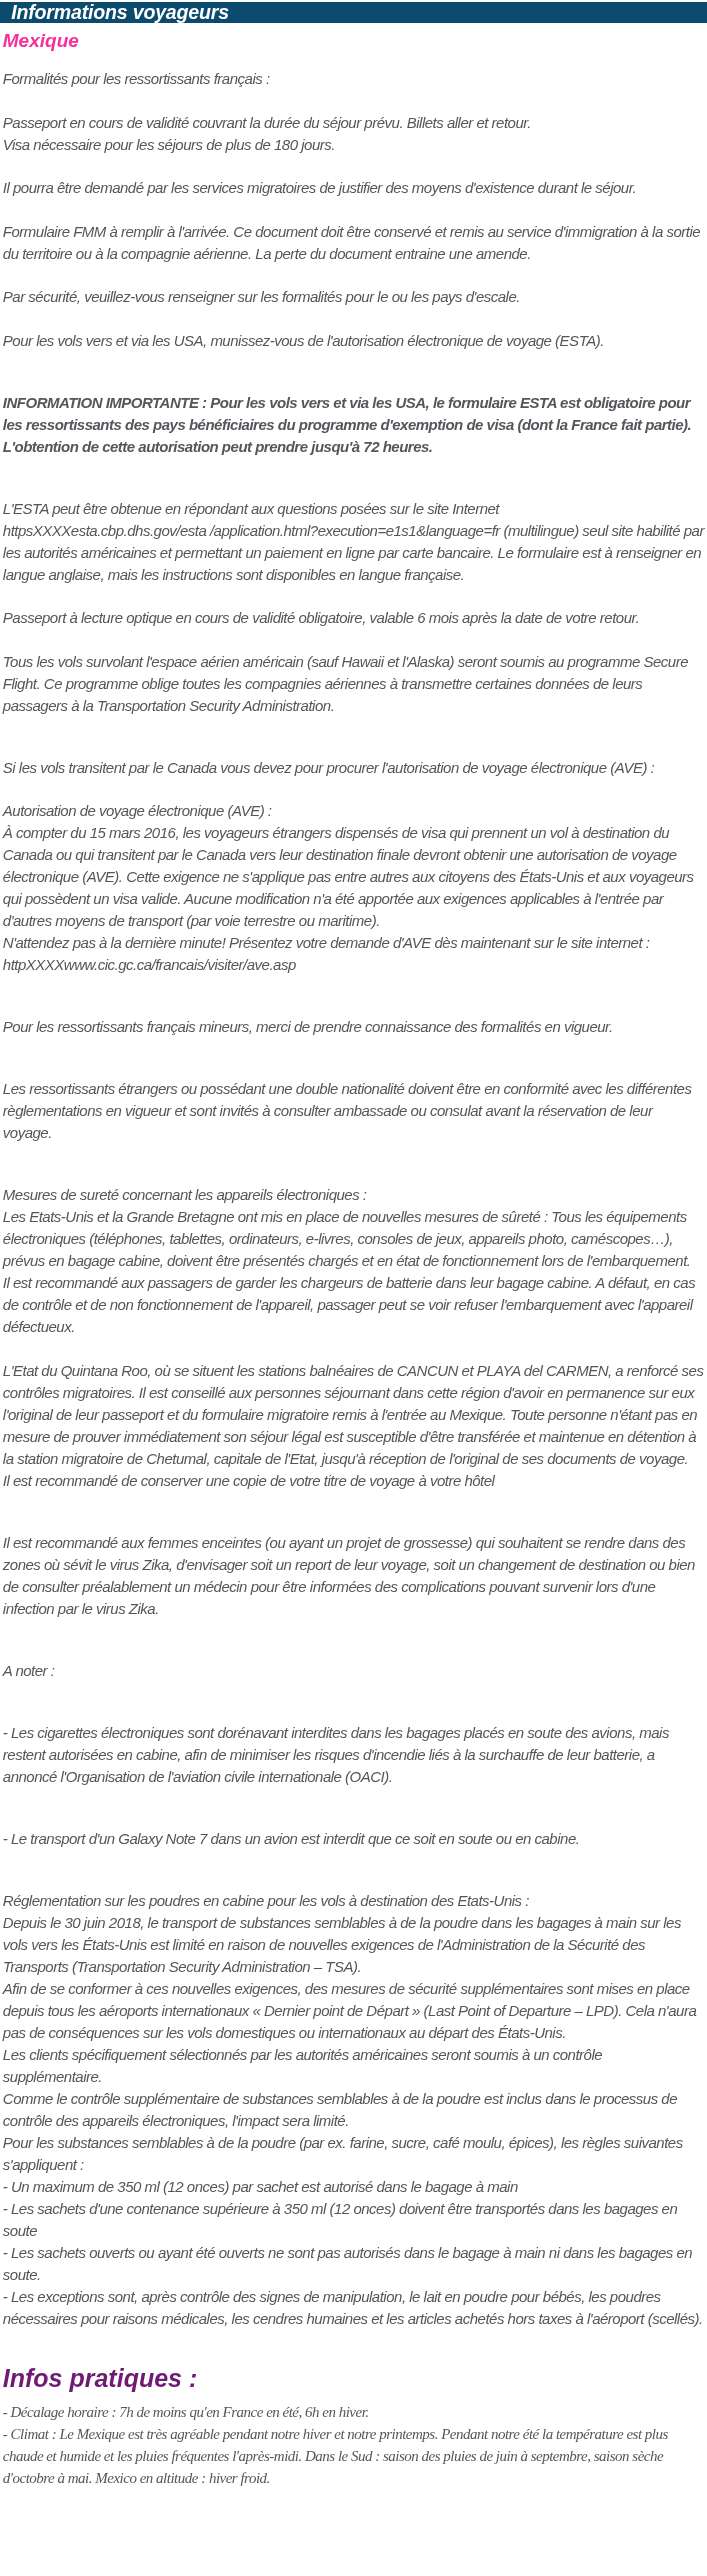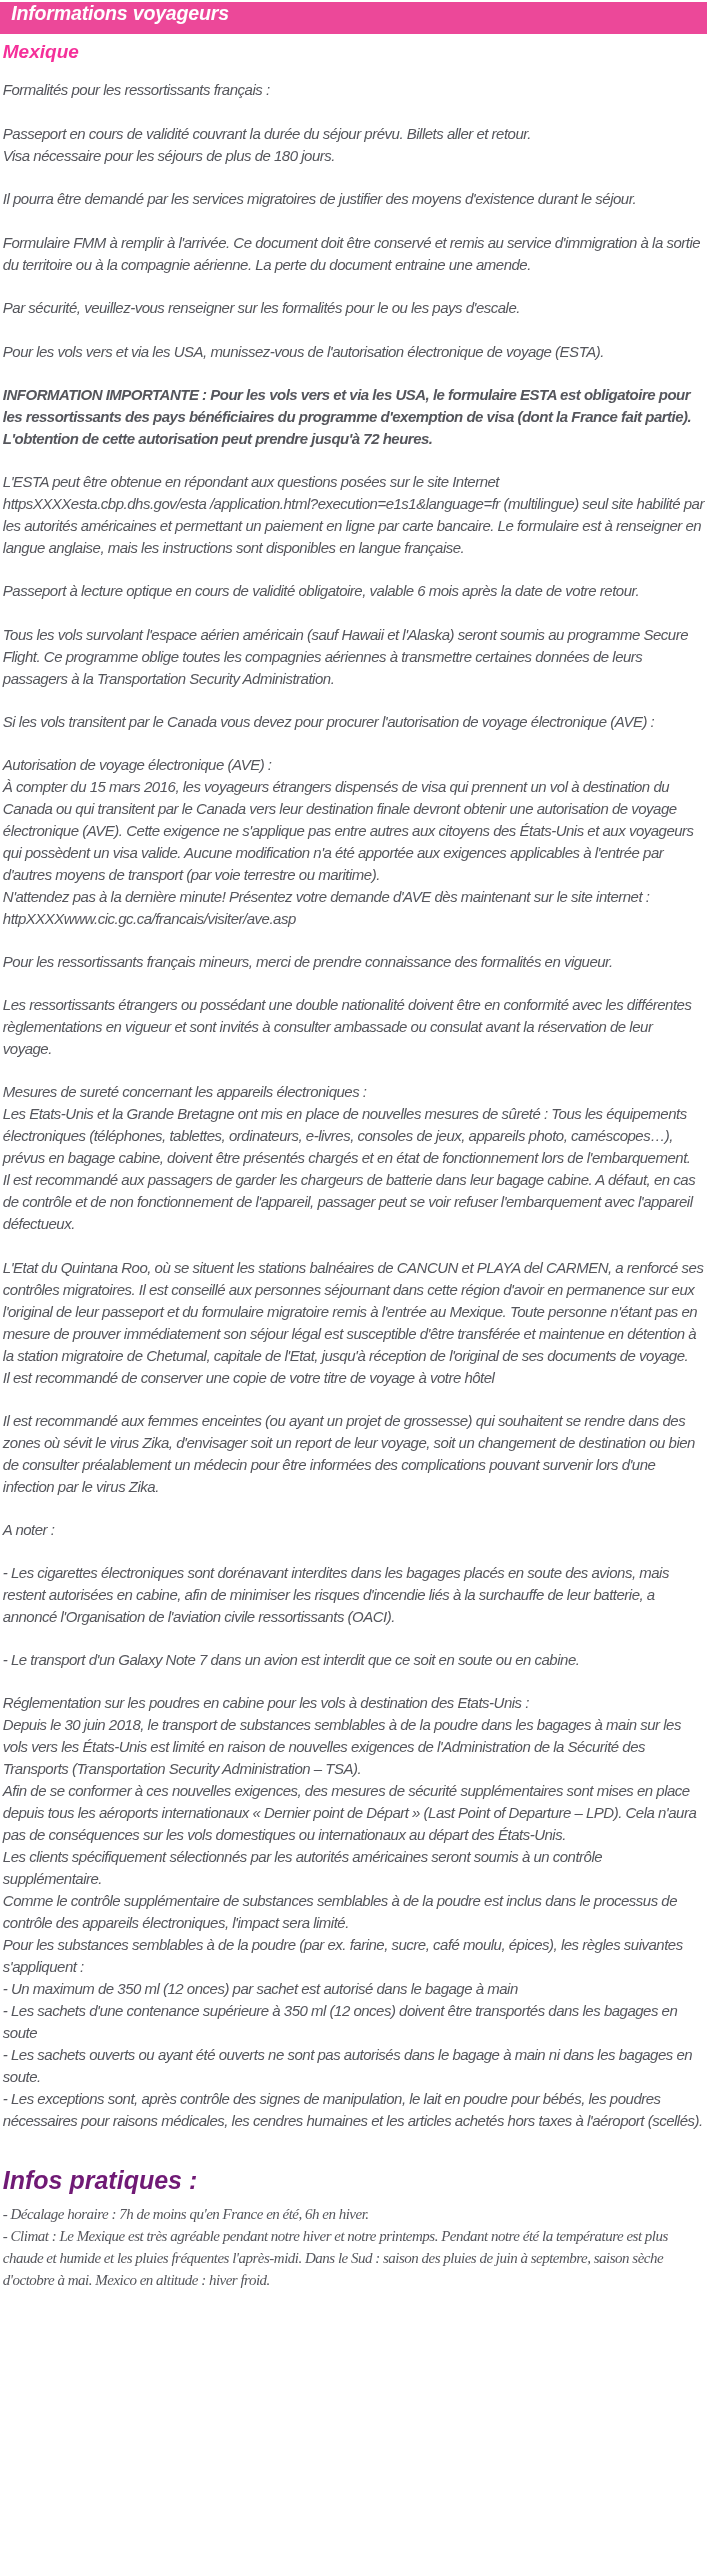--- a/index.html
+++ b/index.html
@@ -9,24 +9,25 @@
     background: #ffffff;
   }
   body {
     width: 708px;
     min-height: 2576px;
     font-family: "Liberation Sans", sans-serif;
     font-style: italic;
     color: #55565c;
   }
   .topbar {
-    background: #ec4899;
-    height: 32px;
+    background: #0c4a6e;
+    height: 21px;
     margin-top: 1.9px;
     display: flex;
+    align-items: center;
     padding: 0 11.2px;
   }
   .topbar-title {
     color: #ffffff;
     font-weight: bold;
     font-size: 19.6px;
     letter-spacing: -0.2px;
   }
   .country-title {
     color: #f5309a;
@@ -39,21 +40,21 @@
     padding: 0 3.7px 20.5px 2.8px;
   }
   p.para {
     margin: 21.5px 0 0 0;
     font-size: 15px;
     line-height: 22px;
     letter-spacing: -0.5px;
     white-space: pre-line;
   }
   p.para.first { margin-top: 16px; }
-  p.para.gap-large { margin-top: 21px; }
+  p.para.gap-large { margin-top: 40px; }
   p.para.bold { font-weight: bold; }
   h2.infos-heading {
     color: #701a75;
     font-weight: bold;
     font-size: 25px;
     line-height: 1.1;
     margin: 35px 0 0 0;
   }
   .infos-list { margin-top: 9.3px; }
   p.info-line {
@@ -92,21 +93,21 @@
 N'attendez pas à la dernière minute! Présentez votre demande d'AVE dès maintenant sur le site internet : httpXXXXwww.cic.gc.ca/francais/visiter/ave.asp</p>
   <p class="para gap-large">Pour les ressortissants français mineurs, merci de prendre connaissance des formalités en vigueur.</p>
   <p class="para gap-large">Les ressortissants étrangers ou possédant une double nationalité doivent être en conformité avec les différentes règlementations en vigueur et sont invités à consulter ambassade ou consulat avant la réservation de leur voyage.</p>
   <p class="para gap-large">Mesures de sureté concernant les appareils électroniques :
 Les Etats-Unis et la Grande Bretagne ont mis en place de nouvelles mesures de sûreté : Tous les équipements électroniques (téléphones, tablettes, ordinateurs, e-livres, consoles de jeux, appareils photo, caméscopes…), prévus en bagage cabine, doivent être présentés chargés et en état de fonctionnement lors de l'embarquement.
 Il est recommandé aux passagers de garder les chargeurs de batterie dans leur bagage cabine. A défaut, en cas de contrôle et de non fonctionnement de l'appareil, passager peut se voir refuser l'embarquement avec l'appareil défectueux.</p>
   <p class="para">L'Etat du Quintana Roo, où se situent les stations balnéaires de CANCUN et PLAYA del CARMEN, a renforcé ses contrôles migratoires. Il est conseillé aux personnes séjournant dans cette région d'avoir en permanence sur eux l'original de leur passeport et du formulaire migratoire remis à l'entrée au Mexique. Toute personne n'étant pas en mesure de prouver immédiatement son séjour légal est susceptible d'être transférée et maintenue en détention à la station migratoire de Chetumal, capitale de l'Etat, jusqu'à réception de l'original de ses documents de voyage.
 Il est recommandé de conserver une copie de votre titre de voyage à votre hôtel</p>
   <p class="para gap-large">Il est recommandé aux femmes enceintes (ou ayant un projet de grossesse) qui souhaitent se rendre dans des zones où sévit le virus Zika, d'envisager soit un report de leur voyage, soit un changement de destination ou bien de consulter préalablement un médecin pour être informées des complications pouvant survenir lors d'une infection par le virus Zika.</p>
   <p class="para gap-large">A noter :</p>
-  <p class="para gap-large">- Les cigarettes électroniques sont dorénavant interdites dans les bagages placés en soute des avions, mais restent autorisées en cabine, afin de minimiser les risques d'incendie liés à la surchauffe de leur batterie, a annoncé l'Organisation de l'aviation civile ressortissants (OACI).</p>
+  <p class="para gap-large">- Les cigarettes électroniques sont dorénavant interdites dans les bagages placés en soute des avions, mais restent autorisées en cabine, afin de minimiser les risques d'incendie liés à la surchauffe de leur batterie, a annoncé l'Organisation de l'aviation civile internationale (OACI).</p>
   <p class="para gap-large">- Le transport d'un Galaxy Note 7 dans un avion est interdit que ce soit en soute ou en cabine.</p>
   <p class="para gap-large">Réglementation sur les poudres en cabine pour les vols à destination des Etats-Unis :
 Depuis le 30 juin 2018, le transport de substances semblables à de la poudre dans les bagages à main sur les vols vers les États-Unis est limité en raison de nouvelles exigences de l'Administration de la Sécurité des Transports (Transportation Security Administration – TSA).
 Afin de se conformer à ces nouvelles exigences, des mesures de sécurité supplémentaires sont mises en place depuis tous les aéroports internationaux « Dernier point de Départ » (Last Point of Departure – LPD). Cela n'aura pas de conséquences sur les vols domestiques ou internationaux au départ des États-Unis.
 Les clients spécifiquement sélectionnés par les autorités américaines seront soumis à un contrôle supplémentaire.
 Comme le contrôle supplémentaire de substances semblables à de la poudre est inclus dans le processus de contrôle des appareils électroniques, l'impact sera limité.
 Pour les substances semblables à de la poudre (par ex. farine, sucre, café moulu, épices), les règles suivantes s'appliquent :
 - Un maximum de 350 ml (12 onces) par sachet est autorisé dans le bagage à main
 - Les sachets d'une contenance supérieure à 350 ml (12 onces) doivent être transportés dans les bagages en soute
 - Les sachets ouverts ou ayant été ouverts ne sont pas autorisés dans le bagage à main ni dans les bagages en soute.

